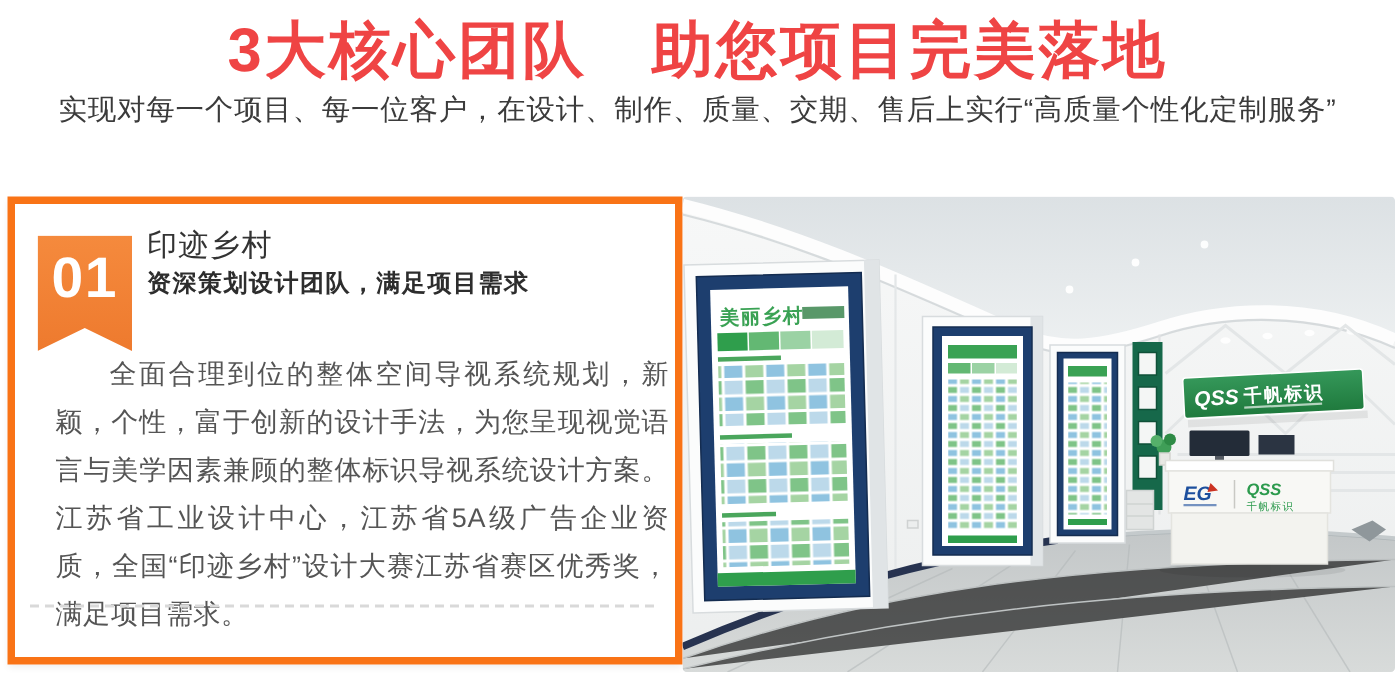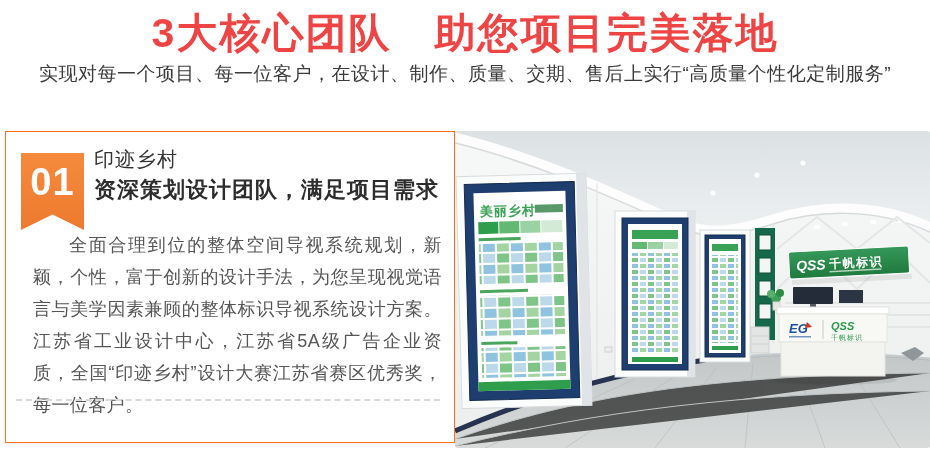--- a/index.html
+++ b/index.html
@@ -9,31 +9,31 @@
 
   
   .page-header { position:absolute; top:0; left:0; width:930px; text-align:center; }
   .main-title { margin-top:8px; font-size:41px; line-height:50px; font-weight:bold;
                 color:#ef4444; letter-spacing:2px; white-space:nowrap; }
   .sub-title  { margin-top:4px; font-size:19px; line-height:24px; color:#3b3b3b;
                 letter-spacing:0.5px; white-space:nowrap; }
 
   
   .feature-card { position:absolute; left:5px; top:131px; width:450px; height:312px;
-                  background:#fff; border:1px solid #f97316;
+                  background:#fff; border:5px solid #f97316;
                   box-shadow:0 2px 5px rgba(0,0,0,0.07); }
   .ribbon-badge { position:absolute; left:15px; top:21px; width:63px; height:77px;
                   background:linear-gradient(180deg,#f58a3d 0%,#ee7a2e 100%);
                   clip-path:polygon(0 0,100% 0,100% 100%,50% 80%,0 100%);
                   color:#fff; text-align:center; }
   .ribbon-badge span { display:block; margin-top:7px; font-size:38px; line-height:44px;
                        font-weight:600; letter-spacing:1px; }
   .feature-category { position:absolute; left:88px; top:14px; font-size:20px;
                       color:#333; letter-spacing:1px; }
-  .feature-headline { position:absolute; left:88px; top:43px; font-size:22px;
+  .feature-headline { position:absolute; left:88px; top:43px; font-size:16px;
                       font-weight:bold; color:#2d2d2d; letter-spacing:1px; }
   .feature-desc { position:absolute; top:97px; left:0; width:450px;
                   padding:0 14px 0 27px; font-size:18px; line-height:32px;
                   color:#555; letter-spacing:0.4px; text-align:justify;
                   text-indent:2em; }
   .dashed-divider { position:absolute; top:267px; left:10px; right:14px; height:0;
                     border-top:2px dashed #d9d9d9; }
 
   
   .showroom-photo { position:absolute; left:455px; top:131px; width:475px; height:317px;
@@ -50,21 +50,21 @@
     <h1 class="main-title">3大核心团队　助您项目完美落地</h1>
     <p class="sub-title">实现对每一个项目、每一位客户，在设计、制作、质量、交期、售后上实行“高质量个性化定制服务”</p>
   </div>
 
   <div class="feature-card">
     <div class="ribbon-badge">
       <span>01</span>
     </div>
     <div class="feature-category">印迹乡村</div>
     <div class="feature-headline">资深策划设计团队，满足项目需求</div>
-    <p class="feature-desc">全面合理到位的整体空间导视系统规划，新颖，个性，富于创新的设计手法，为您呈现视觉语言与美学因素兼顾的整体标识导视系统设计方案。江苏省工业设计中心，江苏省5A级广告企业资质，全国“印迹乡村”设计大赛江苏省赛区优秀奖，每一位客户。</p>
+    <p class="feature-desc">全面合理到位的整体空间导视系统规划，新颖，个性，富于创新的设计手法，为您呈现视觉语言与美学因素兼顾的整体标识导视系统设计方案。江苏省工业设计中心，江苏省5A级广告企业资质，全国“印迹乡村”设计大赛江苏省赛区优秀奖，满足项目需求。</p>
     <div class="dashed-divider"></div>
   </div>
 
   <div class="showroom-photo">
     <svg width="475" height="317" viewBox="0 0 475 317">
       <defs>
         <linearGradient id="ceilGrad" x1="0" y1="0" x2="0" y2="1">
           <stop offset="0" stop-color="#dce1e4"></stop>
             <stop offset="1" stop-color="#edf0f1"></stop>
         </linearGradient>

